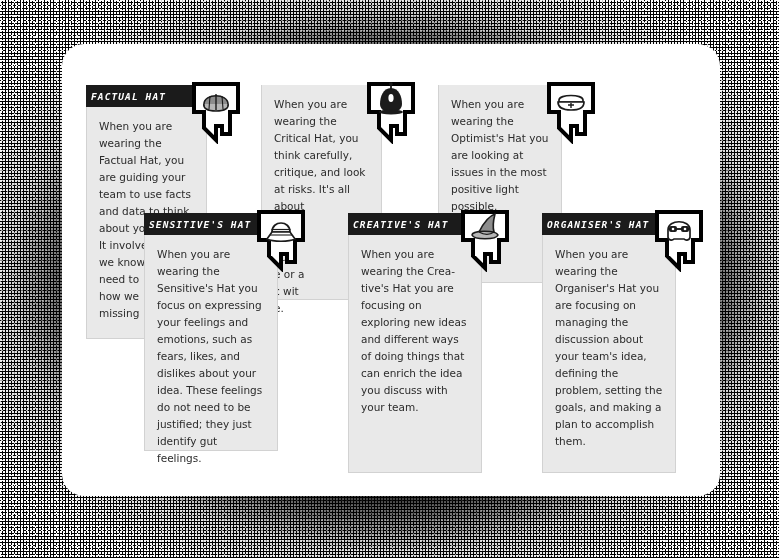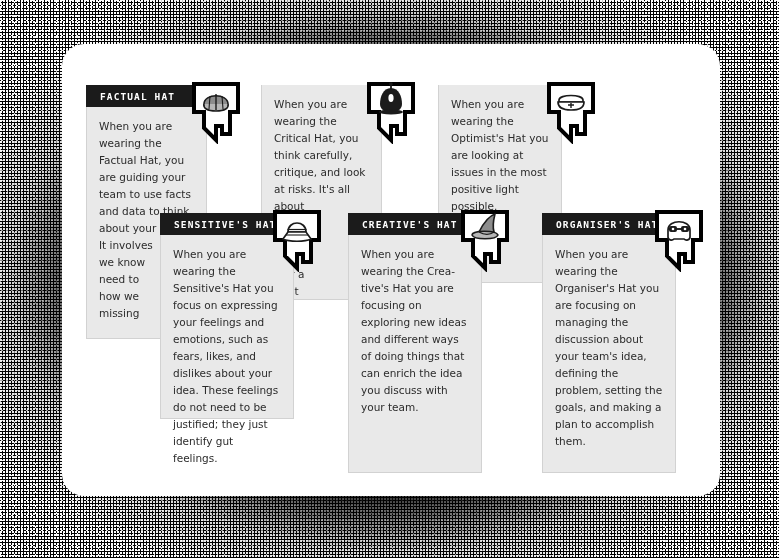--- a/index.html
+++ b/index.html
@@ -68,22 +68,23 @@
     display: flex;
     align-items: center;
     z-index: 2;
   }
   .card-title {
     color: #ffffff;
     font-family: "DejaVu Sans Mono", monospace;
     font-weight: bold;
     font-size: 9.5px;
     letter-spacing: 1.1px;
-    padding-left: 14px;
+    padding-left: 5px;
     white-space: nowrap;
+    font-style: italic;
   }
   .card-body {
     position: relative;
     background: #e9e9e9;
     border: 1px solid #d2d2d2;
     border-top: none;
     box-sizing: border-box;
     padding: 11px 12px 12px 12px;
     z-index: 1;
   }
@@ -186,25 +187,25 @@
         <path d="M2 2 H46 V30 L38 30 L38 52 L30 52 L30 44 L24 44 L24 58 L12 46 L12 30 L2 30 Z" fill="#ffffff" stroke="#000000" stroke-width="4" stroke-linejoin="miter"></path>
         <g transform="translate(24,18)">
           <path d="M-12 0 C-12 -6, 12 -6, 12 0 L12 2 L-12 2 Z" fill="#ffffff" stroke="#1b1b1b" stroke-width="1.7"></path>
           <path d="M-13 2 C-13 8, -8 10, 0 10 C8 10, 13 8, 13 2 Z" fill="#ffffff" stroke="#1b1b1b" stroke-width="1.7"></path>
           <path d="M0 3 L0 8 M-3 5 L3 5" stroke="#1b1b1b" stroke-width="1.4"></path>
         </g>
       </svg>
     </div>
   </div>
 
-  <div class="card z4" style="left:160px; top:213px; width:134px;">
+  <div class="card z4" style="left:144px; top:213px; width:134px;">
     <div class="card-head">
       <span class="card-title">SENSITIVE'S HAT</span>
     </div>
-    <div class="card-body" style="height:184px;">
+    <div class="card-body" style="height:216px;">
       <p class="card-text">When you are wearing the Sensitive's Hat you focus on expressing your feelings and emotions, such as fears, likes, and dislikes about your idea. These feelings do not need to be justified; they just identify gut feelings.</p>
     </div>
     <div class="badge" style="left:113px; top:-3px;">
       <svg width="48" height="62" viewBox="0 0 48 62">
         <path d="M2 2 H46 V30 L38 30 L38 52 L30 52 L30 44 L24 44 L24 58 L12 46 L12 30 L2 30 Z" fill="#ffffff" stroke="#000000" stroke-width="4" stroke-linejoin="miter"></path>
         <g transform="translate(24,18)">
           <path d="M-9 4 C-9 -8, 9 -8, 9 4 Z" fill="#ffffff" stroke="#1b1b1b" stroke-width="1.7"></path>
           <path d="M-9 4 L-14 11 C-8 14, 8 14, 14 11 L9 4 Z" fill="#ffffff" stroke="#1b1b1b" stroke-width="1.7"></path>
           <path d="M-9.5 1.5 L9.5 1.5" stroke="#1b1b1b" stroke-width="1.2"></path>
           <path d="M-11 7 L11 7" stroke="#1b1b1b" stroke-width="1.1"></path>

